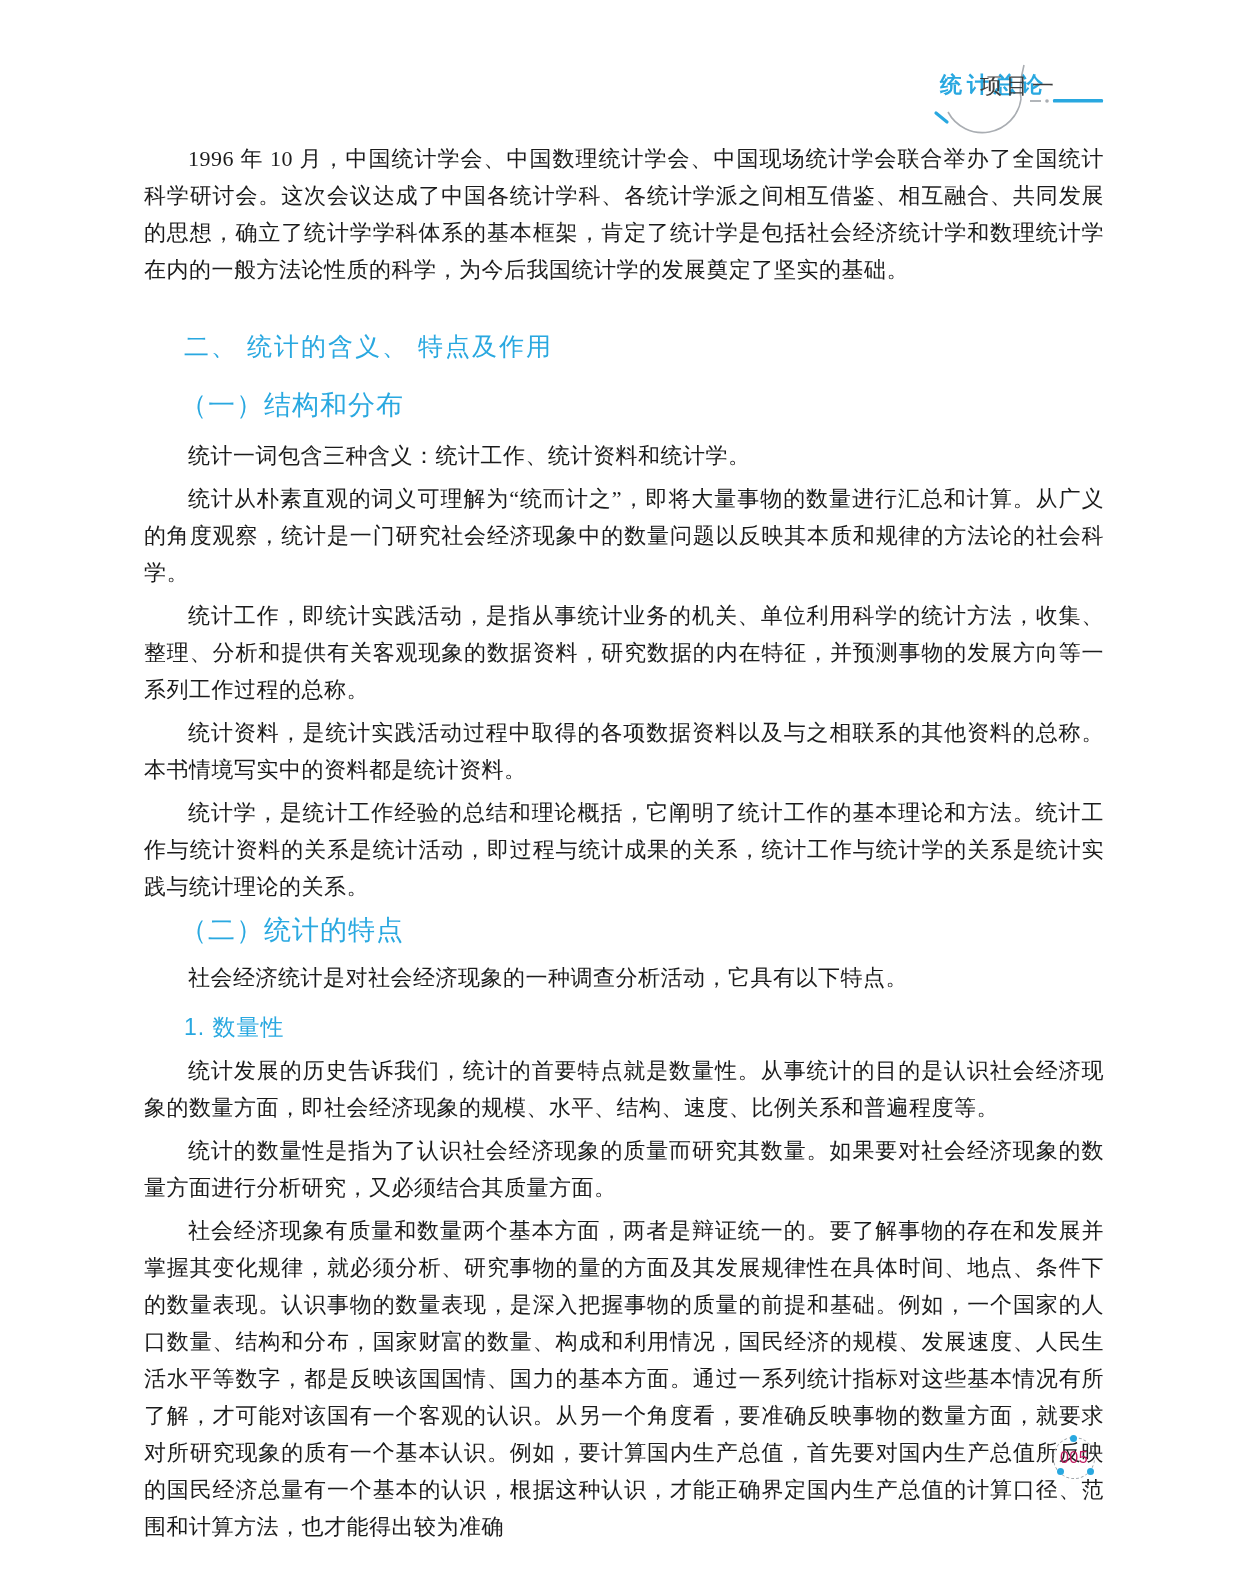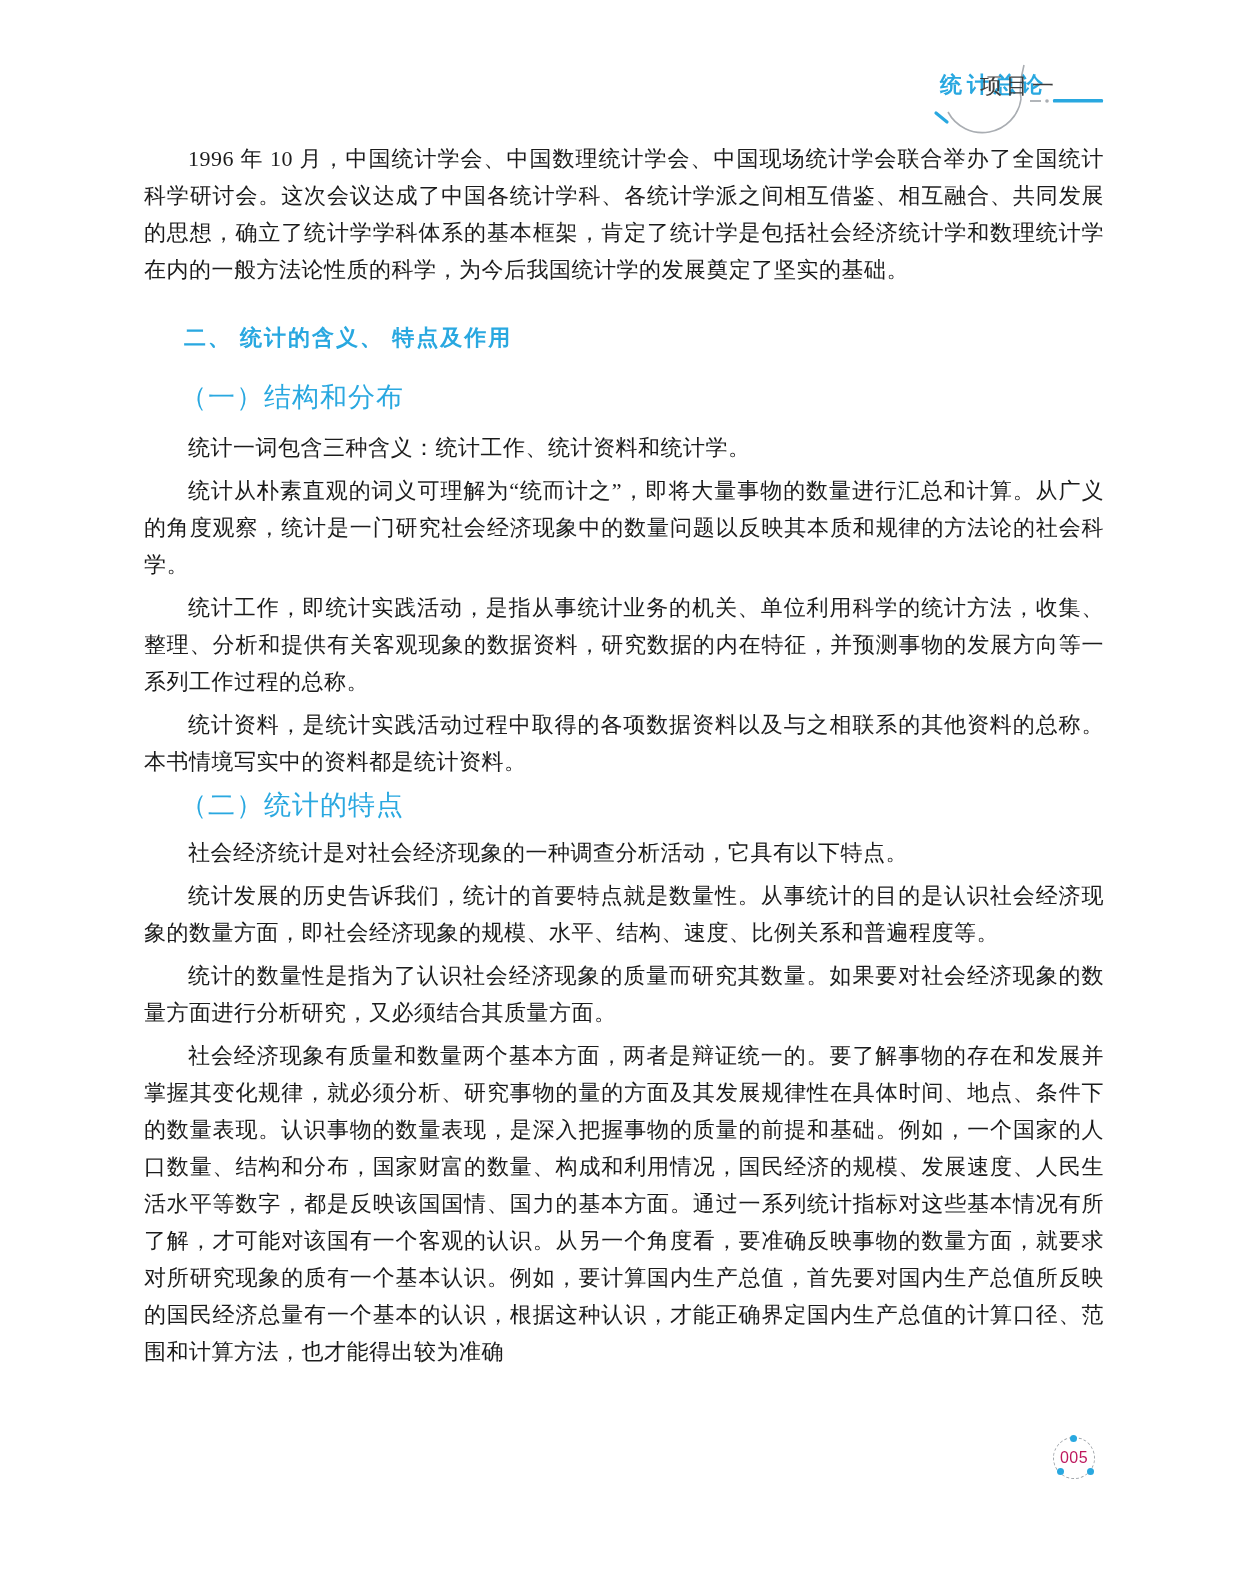--- a/index.html
+++ b/index.html
@@ -31,23 +31,23 @@
     position:absolute; left:138px; top:0; width:972px;
   }
   .content p {
     margin:6px;
     font-size:22px; line-height:37px;
     text-align:justify; text-indent:2em;
     letter-spacing:0.5px;
   }
   p.intro { margin-top:140px; }
   h1.section-title {
-    margin:30px 0 0 0;
+    margin:38px 0 0 0;
     font-family:"Liberation Sans","DejaVu Sans",sans-serif;
-    font-size:22px; line-height:40px; font-weight:bold;
+    font-size:25px; line-height:40px; font-weight:normal;
     color:var(--accent); letter-spacing:2px;
     padding-left:46px;
   }
   h2.sub-title {
     font-family:"Liberation Sans","DejaVu Sans",sans-serif;
     font-size:27px; line-height:34px; font-weight:normal;
     color:var(--accent); letter-spacing:1px;
     padding-left:42px;
   }
   h2.sub1 { margin:22px 0 15px 0; }
@@ -99,24 +99,26 @@
 <main class="content">
   <p class="intro">1996 年 10 月，中国统计学会、中国数理统计学会、中国现场统计学会联合举办了全国统计科学研讨会。这次会议达成了中国各统计学科、各统计学派之间相互借鉴、相互融合、共同发展的思想，确立了统计学学科体系的基本框架，肯定了统计学是包括社会经济统计学和数理统计学在内的一般方法论性质的科学，为今后我国统计学的发展奠定了坚实的基础。</p>
 
   <h1 class="section-title">二、 统计的含义、 特点及作用</h1>
 
   <h2 class="sub-title sub1">（一）结构和分布</h2>
   <p>统计一词包含三种含义：统计工作、统计资料和统计学。</p>
   <p>统计从朴素直观的词义可理解为“统而计之”，即将大量事物的数量进行汇总和计算。从广义的角度观察，统计是一门研究社会经济现象中的数量问题以反映其本质和规律的方法论的社会科学。</p>
   <p>统计工作，即统计实践活动，是指从事统计业务的机关、单位利用科学的统计方法，收集、整理、分析和提供有关客观现象的数据资料，研究数据的内在特征，并预测事物的发展方向等一系列工作过程的总称。</p>
   <p>统计资料，是统计实践活动过程中取得的各项数据资料以及与之相联系的其他资料的总称。本书情境写实中的资料都是统计资料。</p>
+  <p>统计学，是统计工作经验的总结和理论概括，它阐明了统计工作的基本理论和方法。统计工作与统计资料的关系是统计活动，即过程与统计成果的关系，统计工作与统计学的关系是统计实践与统计理论的关系。</p>
 
   <h2 class="sub-title sub2">（二）统计的特点</h2>
   <p>社会经济统计是对社会经济现象的一种调查分析活动，它具有以下特点。</p>
 
+  <h3 class="point-title">1. 数量性</h3>
   <p>统计发展的历史告诉我们，统计的首要特点就是数量性。从事统计的目的是认识社会经济现象的数量方面，即社会经济现象的规模、水平、结构、速度、比例关系和普遍程度等。</p>
   <p>统计的数量性是指为了认识社会经济现象的质量而研究其数量。如果要对社会经济现象的数量方面进行分析研究，又必须结合其质量方面。</p>
   <p>社会经济现象有质量和数量两个基本方面，两者是辩证统一的。要了解事物的存在和发展并掌握其变化规律，就必须分析、研究事物的量的方面及其发展规律性在具体时间、地点、条件下的数量表现。认识事物的数量表现，是深入把握事物的质量的前提和基础。例如，一个国家的人口数量、结构和分布，国家财富的数量、构成和利用情况，国民经济的规模、发展速度、人民生活水平等数字，都是反映该国国情、国力的基本方面。通过一系列统计指标对这些基本情况有所了解，才可能对该国有一个客观的认识。从另一个角度看，要准确反映事物的数量方面，就要求对所研究现象的质有一个基本认识。例如，要计算国内生产总值，首先要对国内生产总值所反映的国民经济总量有一个基本的认识，根据这种认识，才能正确界定国内生产总值的计算口径、范围和计算方法，也才能得出较为准确</p>
 </main>
 
 <footer>
   <div class="pagenum">
     <span class="dot dot-top"></span>
     <span class="dot dot-bl"></span>
     <span class="dot dot-br"></span>

